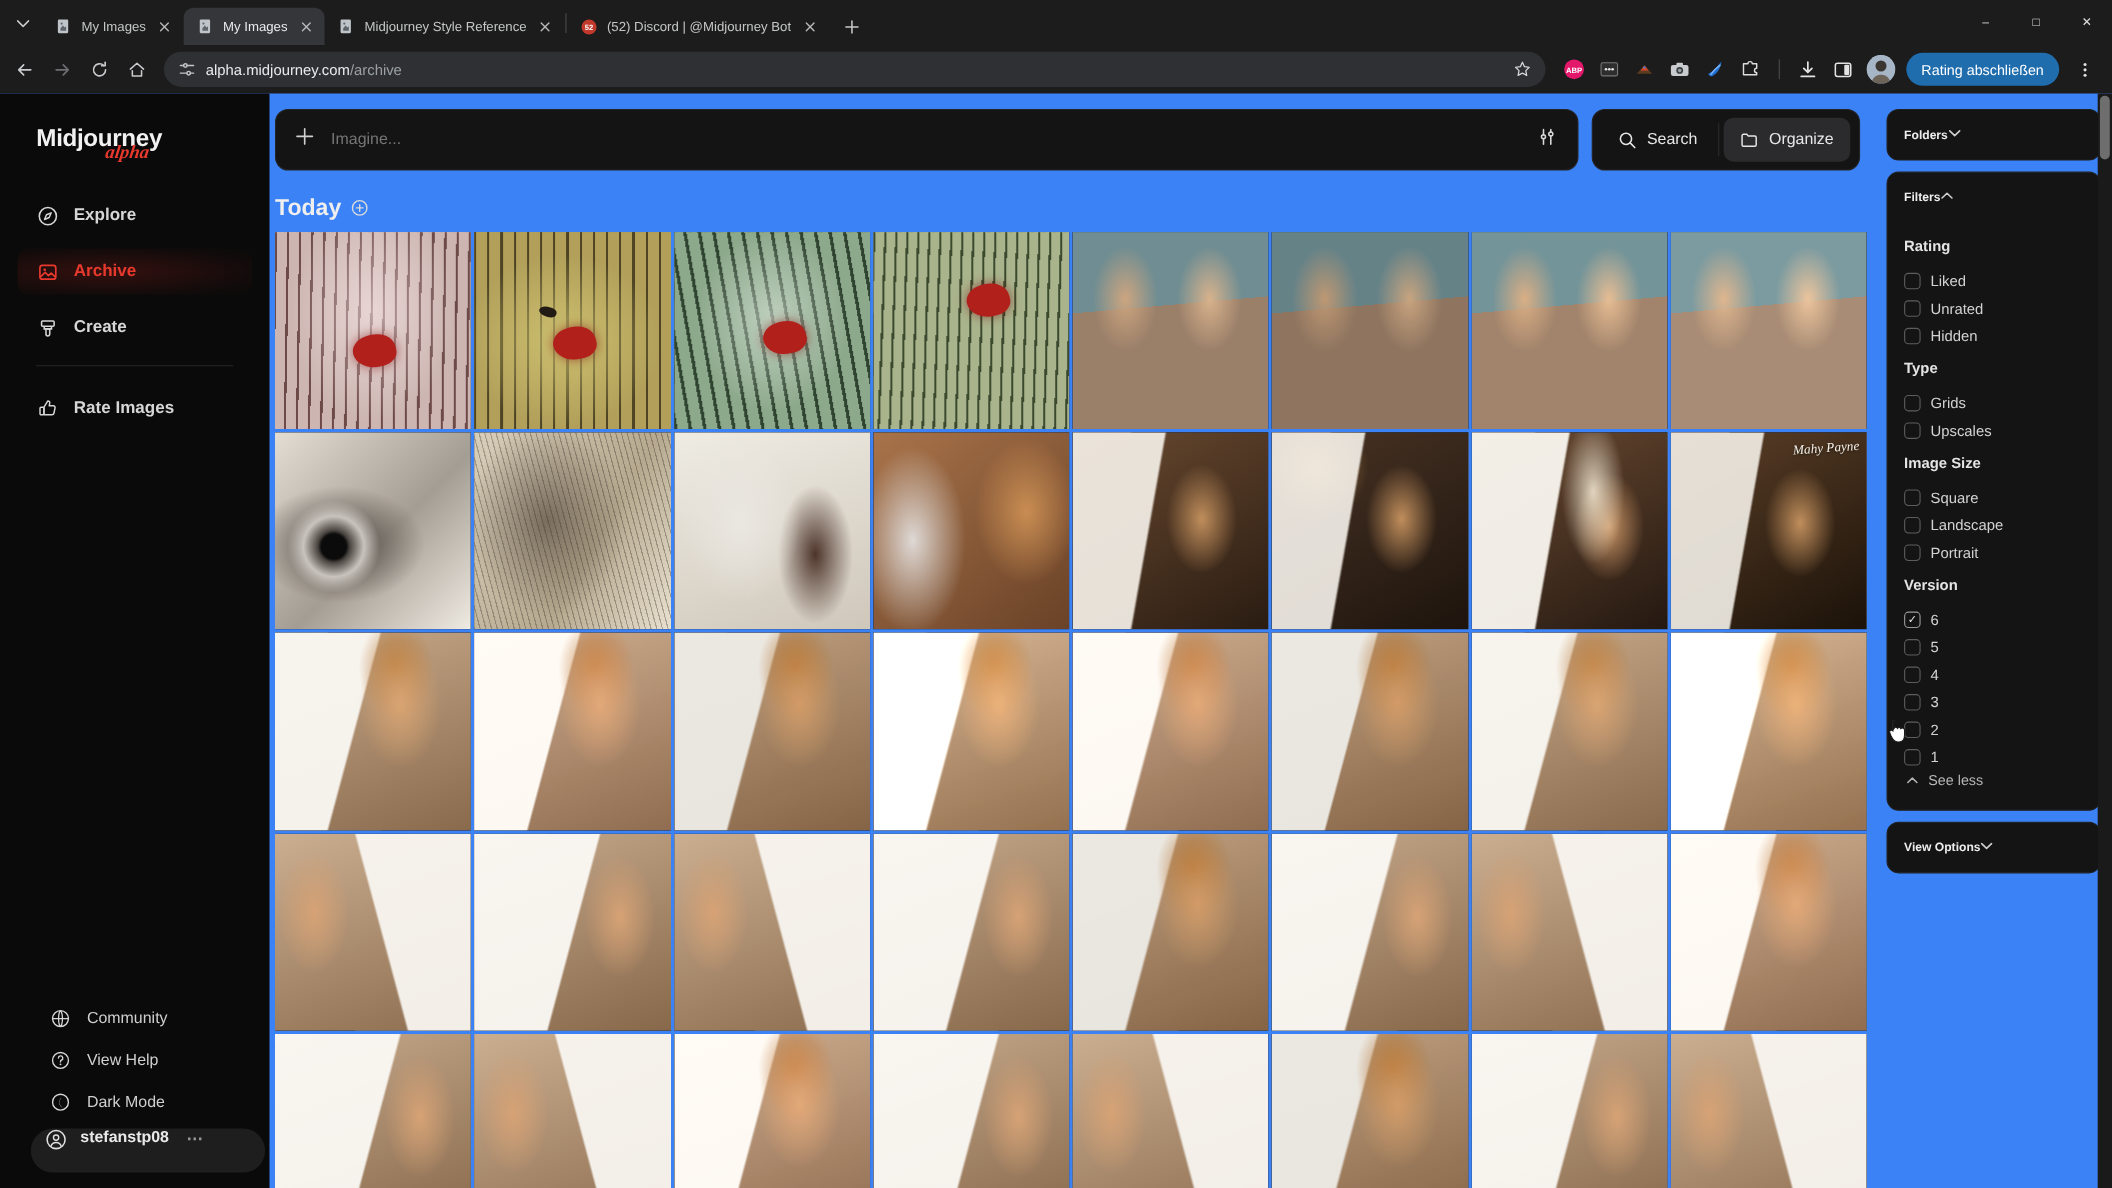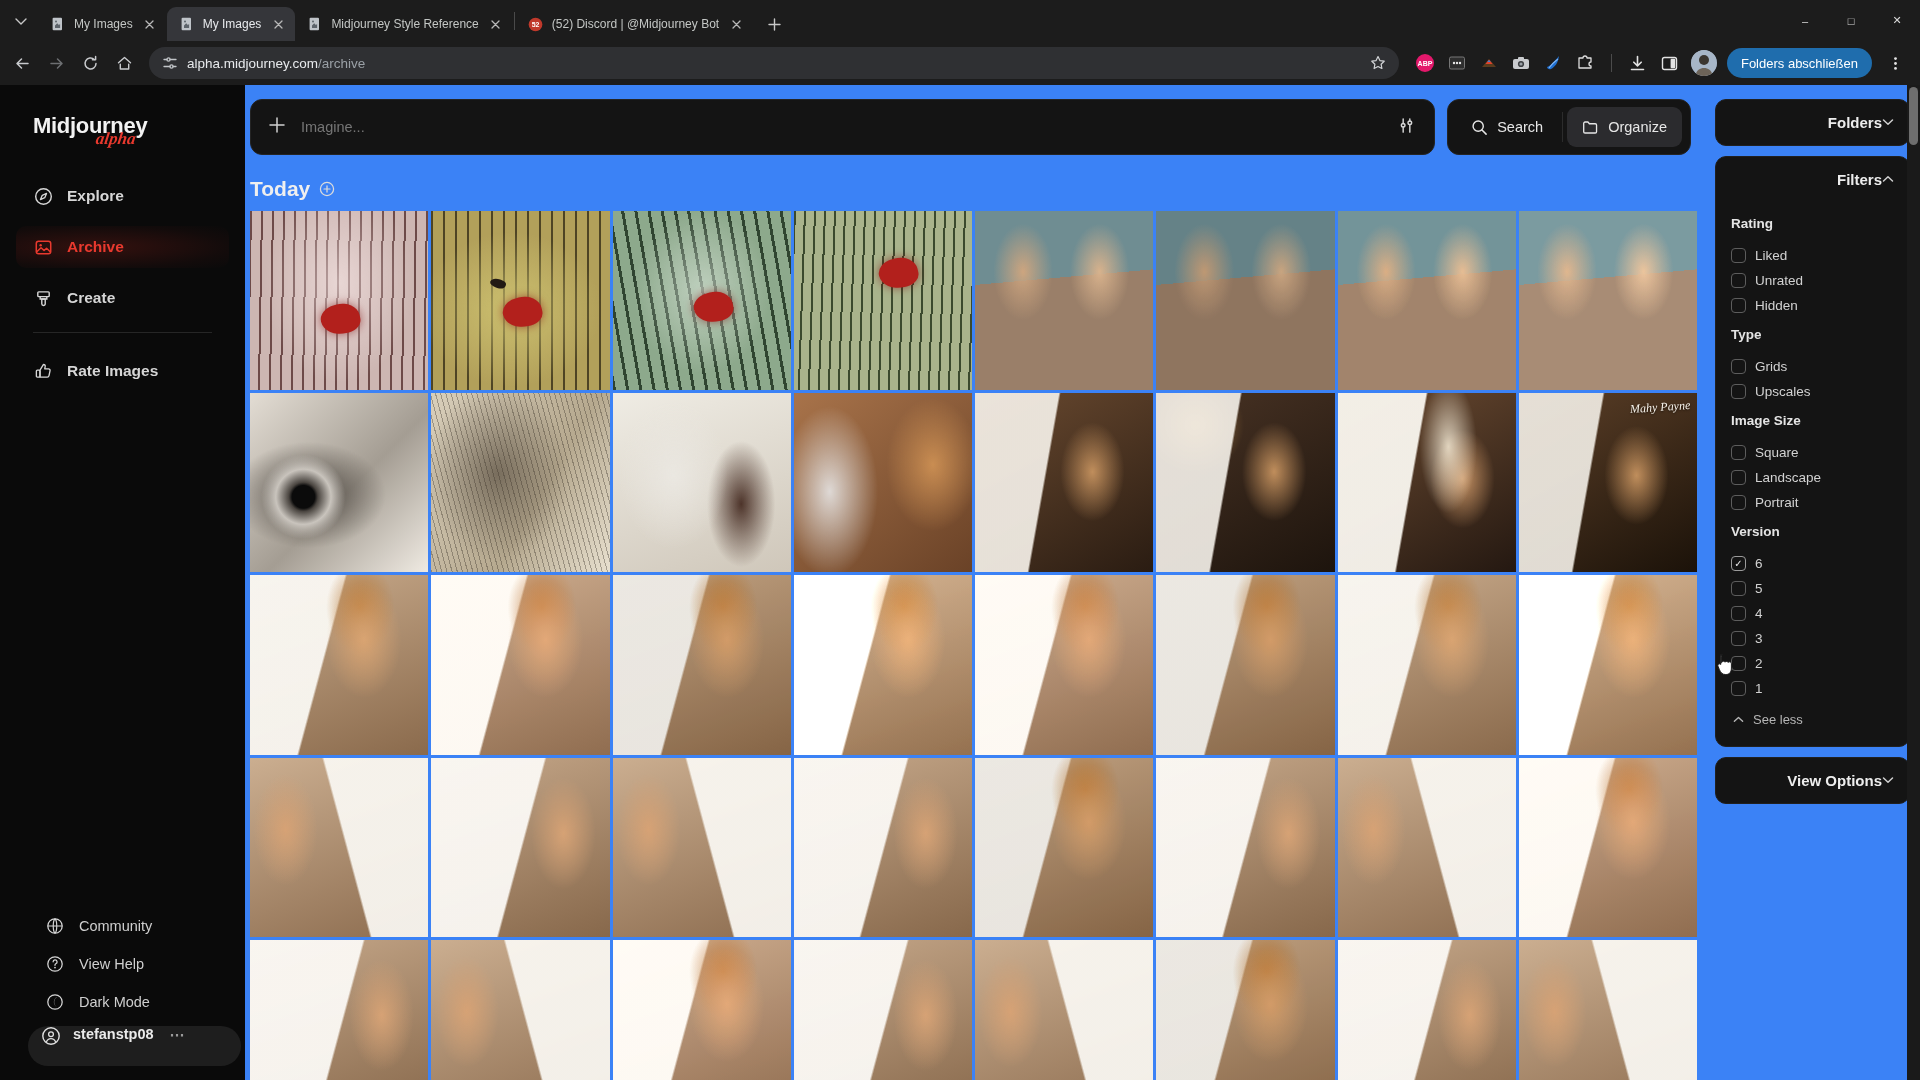--- a/index.html
+++ b/index.html
@@ -81,31 +81,31 @@
   .todayrow { display:flex; align-items:center; gap:9px; padding:22px 0 10px 5px; }
   .todayrow .t { color:#efefef; font-size:21px; font-weight:600; }
 
   .grid { display:grid; grid-template-columns:repeat(8, 1fr); gap:3px; padding-left:5px; padding-right:18px; }
   .cell { position:relative; aspect-ratio:179/180; overflow:hidden; background:#151515; }
   .cell .art { position:absolute; inset:0; }
 
   
   .rightpanel { width:205px; flex:0 0 205px; padding:14px 10px 0 0; }
   .card { background:#141414; border:1px solid #202020; border-radius:11px; margin-bottom:10px; }
-  .cardhead { height:45px; display:flex; align-items:center; justify-content:flex-end; padding:0 15px;
-              color:#ededed; font-size:15px; font-weight:600; }
+  .cardhead { height:45px; display:flex; align-items:center; justify-content:flex-start; padding:0 15px;
+              color:#ededed; font-size:11px; font-weight:600; }
   .chev { color:#cfcfcf; font-size:10px; }
   .fgroup { padding:0 15px; }
   .fgroup .gtitle { color:#e4e4e4; font-size:13.5px; font-weight:600; margin:14px 0 7px; }
   .frow { display:flex; align-items:flex-end; gap:9px; height:25px; color:#d2d2d2; font-size:13.5px; }
   .cb { width:15px; height:15px; border:1.6px solid #5d5d5d; border-radius:4px; flex:0 0 15px;
         display:flex; align-items:center; justify-content:center; }
   .cb.checked { border-color:#9b9b9b; }
   .cb.checked::after { content:"✓"; color:#e9e9e9; font-size:10px; line-height:1; }
-  .seeless { display:flex; align-items:center; gap:9px; height:26px; color:#b6b6b6; font-size:13px; padding-left:2px; margin-top:10px; }
+  .seeless { display:flex; align-items:center; gap:9px; height:26px; color:#b6b6b6; font-size:13px; padding-left:2px; margin-top:0; }
   .fpad { height:14px; }
 
   
   .cursor { position:absolute; width:20px; height:24px; pointer-events:none; z-index:50; }
 
   
   .pscroll { position:absolute; right:0; top:0; width:13px; height:995px; background:#1a1a1a; }
   .pscroll .thumb { position:absolute; top:2px; left:2px; width:9px; height:58px; background:#6e6e6e; border-radius:5px; }
 
   
@@ -368,21 +368,21 @@
             <rect x="10.6" y="4.8" width="4.6" height="9.4" rx="1" fill="#e3e3e3"></rect>
           </svg>
       </span>
       <span class="avatar">
         <svg width="26" height="26" viewBox="0 0 26 26">
             <circle cx="13" cy="13" r="13" fill="#a7b6c7"></circle>
             <circle cx="13" cy="10" r="5" fill="#3b3630"></circle>
             <path d="M4 26c1.5-6 5-8 9-8s7.5 2 9 8z" fill="#6d6459"></path>
           </svg>
       </span>
-      <span class="updbtn">Folders abschließen</span>
+      <span class="updbtn">Rating abschließen</span>
       <span class="kebab">
         <svg width="15" height="15" viewBox="0 0 15 15">
             <circle cx="7.5" cy="2.6" r="1.4" fill="#e3e3e3"></circle>
             <circle cx="7.5" cy="7.5" r="1.4" fill="#e3e3e3"></circle>
             <circle cx="7.5" cy="12.4" r="1.4" fill="#e3e3e3"></circle>
           </svg>
       </span>
     </div>
   </div>
 

